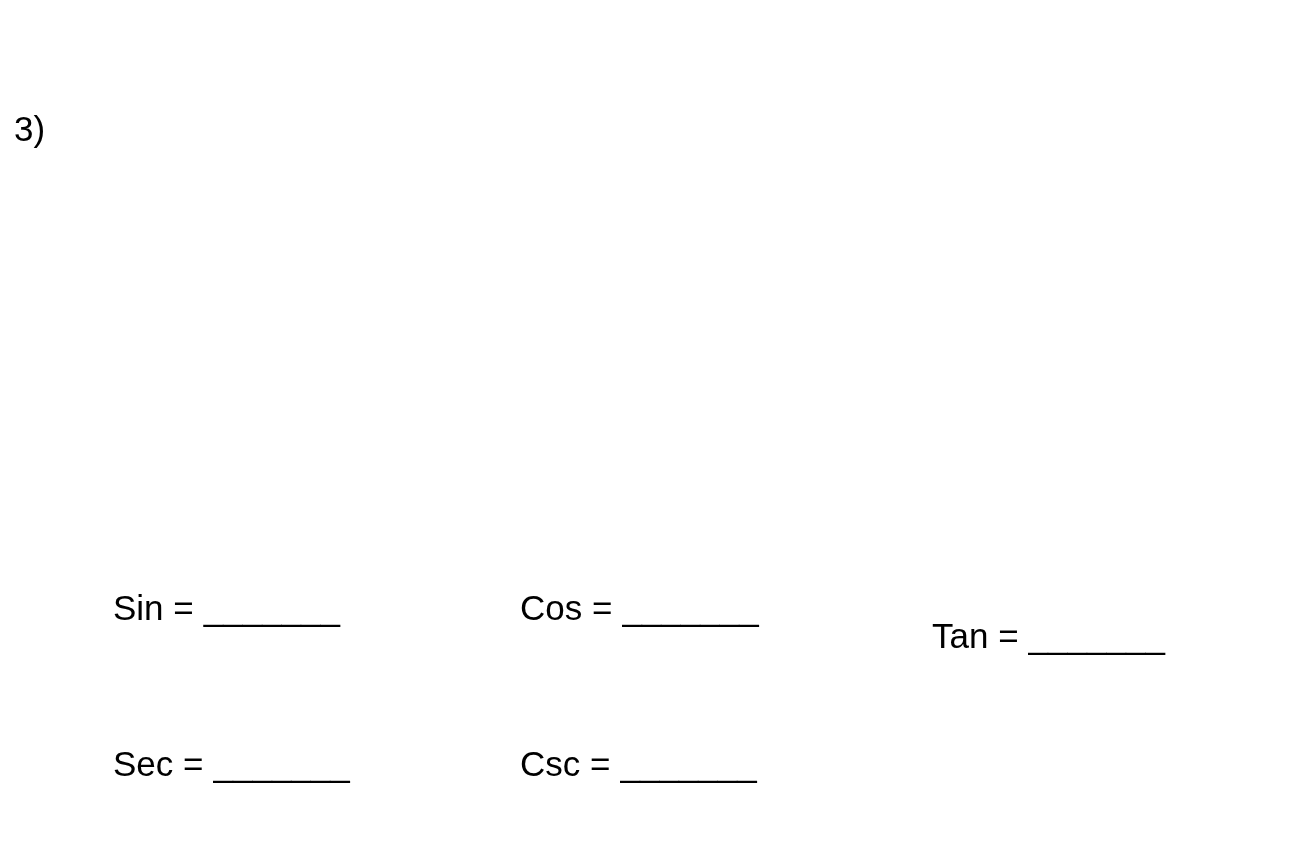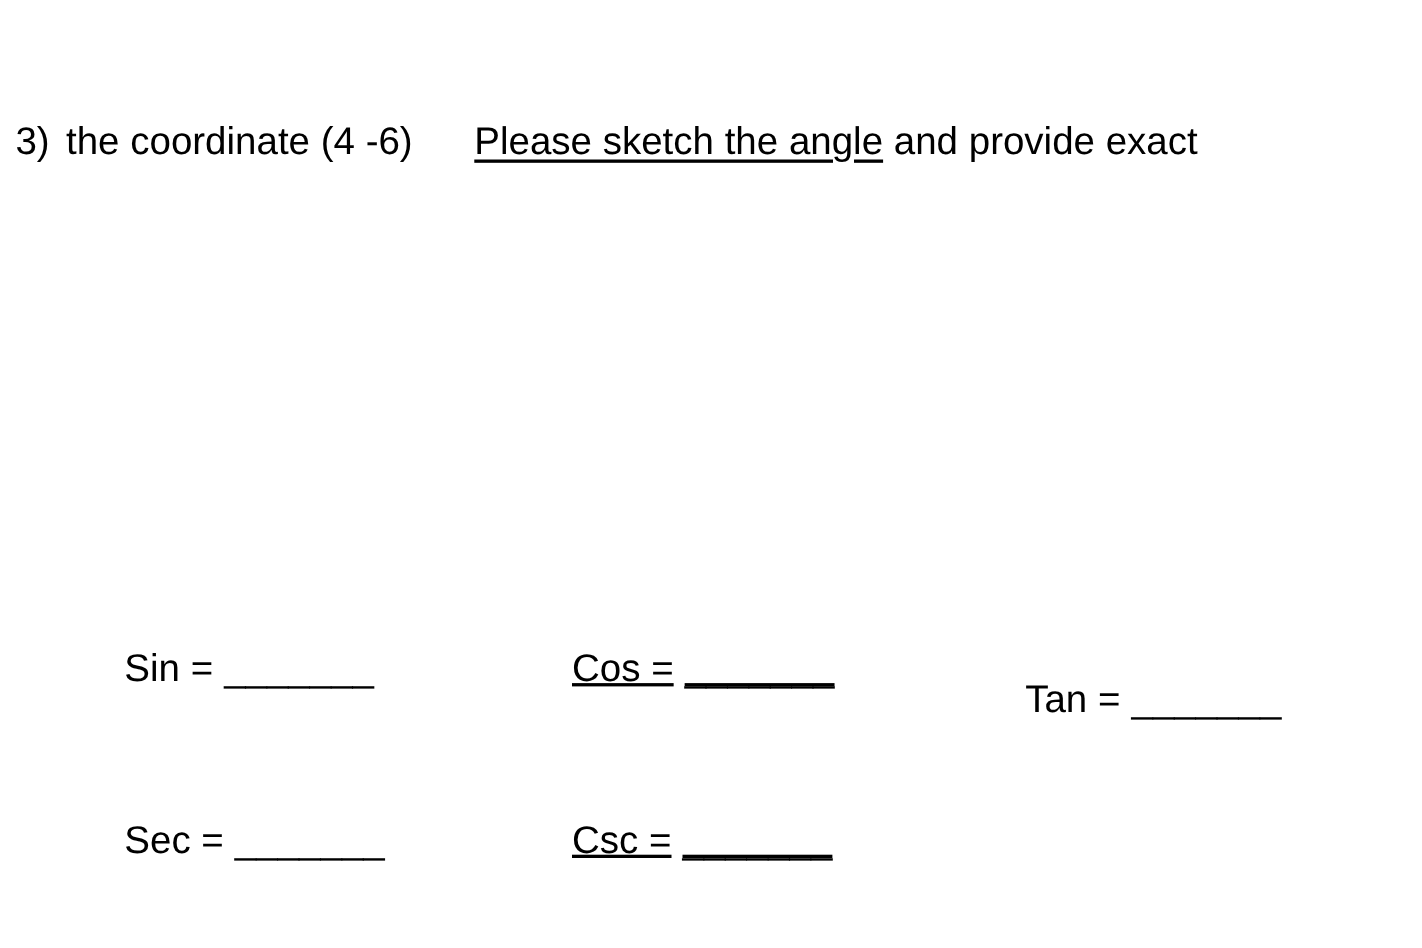--- a/index.html
+++ b/index.html
@@ -46,36 +46,35 @@
     height: 50px;
   }
   .row1 { top: 586px; text-align: right; }
   .row2 { top: 742px; }
   .answer-item {
     position: absolute;
     top: 0;
     white-space: pre;
   }
   .col1 { left: 113px; }
-  .col2 { left: 520px; text-decoration: underline; }
+  .col2 { left: 520px; }
   .col3 { left: 932px; margin-top: 28px; }
   .blank {
     margin-left: 10px;
     letter-spacing: 0;
   }
 </style>
 </head>
 <body>
 
 <div id="page" style="background: rgb(255, 255, 255); color: rgb(0, 0, 0);">
 
   <div class="problem">
     <div class="problem-number">3)</div>
     <div class="problem-text">
-      <div class="pline"><span>the coordinate (4 -6)</span><span class="underlined">Please sketch the angle</span><span> and provide exact</span></div>
     </div>
   </div>
 
   <div class="answer-row row1">
     <span class="answer-item col1"><span>Sin =</span><span class="blank">_______</span></span>
     <span class="answer-item col2"><span>Cos =</span><span class="blank">_______</span></span>
     <span class="answer-item col3"><span>Tan =</span><span class="blank">_______</span></span>
   </div>
 
   <div class="answer-row row2">

